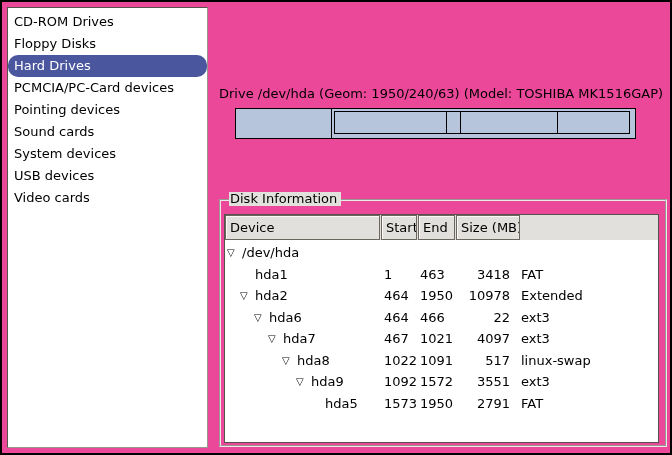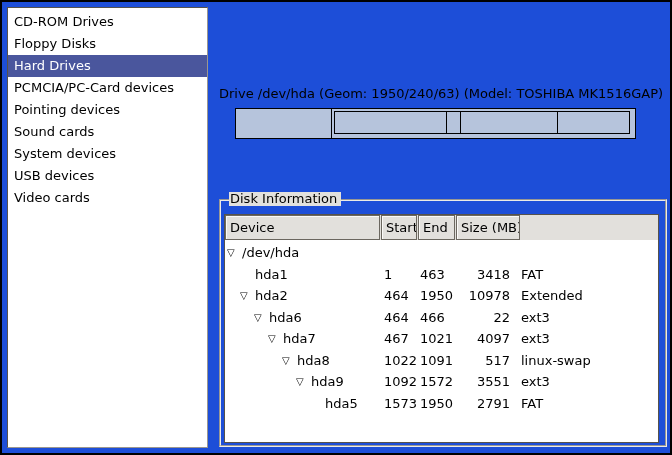--- a/index.html
+++ b/index.html
@@ -1,29 +1,29 @@
 <!DOCTYPE html>
 <html><head>
 <meta charset="utf-8">
 <style>
   html,body{margin:0;padding:0;}
   body{width:672px;height:455px;overflow:hidden;
        font-family:"DejaVu Sans","Liberation Sans",sans-serif;
        -webkit-font-smoothing:antialiased;}
   .window{position:absolute;left:0;top:0;width:672px;height:455px;
-          box-sizing:border-box;background:#1d4ed8;border:2px solid #000;padding-left:48px;}
+          box-sizing:border-box;background:#ec4899;border:2px solid #000;padding-left:48px;}
 
   
   .sidebar{position:absolute;left:5px;top:5px;width:201px;height:441px;
            box-sizing:border-box;background:#fff;
            border:1px solid #9a968f;border-top-color:#56524c;border-left-color:#56524c;
            padding-top:3px;}
   .side-item{height:22px;line-height:22px;padding-left:6px;font-size:13px;color:#000;
              white-space:nowrap;cursor:default;}
-  .side-item.selected{background:#4a569d;color:#fff;}
+  .side-item.selected{background:#4a569d;color:#fff;border-radius:10px;}
 
   
   .drive-title{position:absolute;left:217px;top:84px;width:448px;
                text-align:left;font-size:13px;color:#000;white-space:nowrap;}
 
   .partition-bar{position:absolute;left:233px;top:106px;width:401px;height:31px;
                  display:flex;}
   .seg{box-sizing:border-box;border:1px solid #000;background:#b6c4dc;}
   .seg-hda1{width:97px;}
   .seg-extended{flex:1;margin-left:-1px;display:flex;

